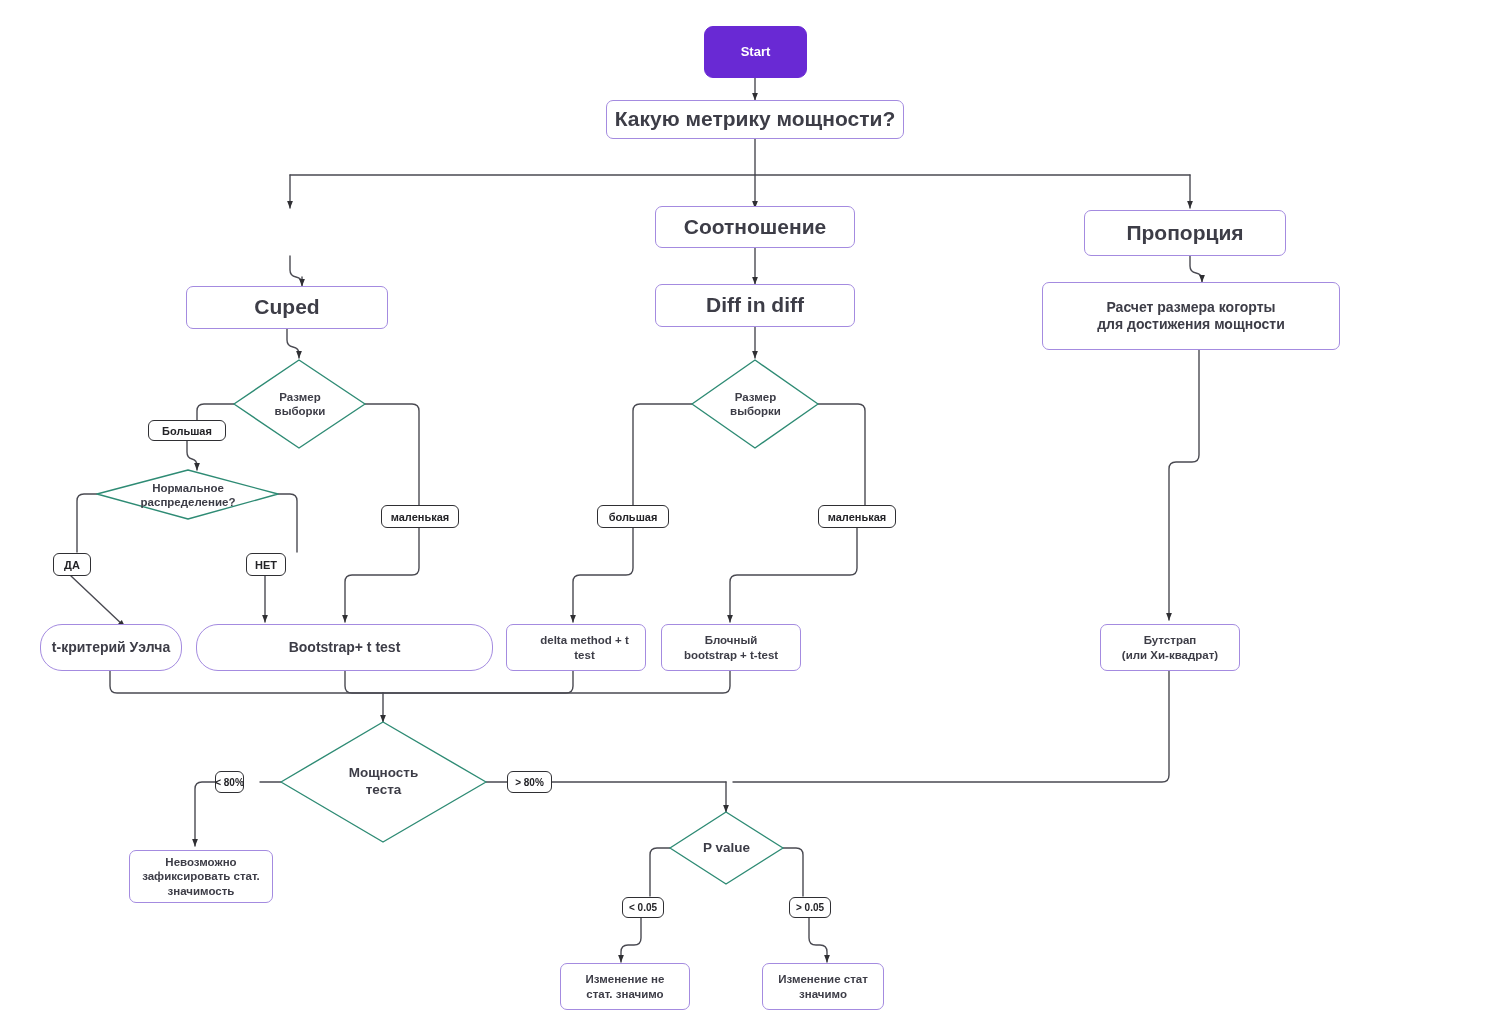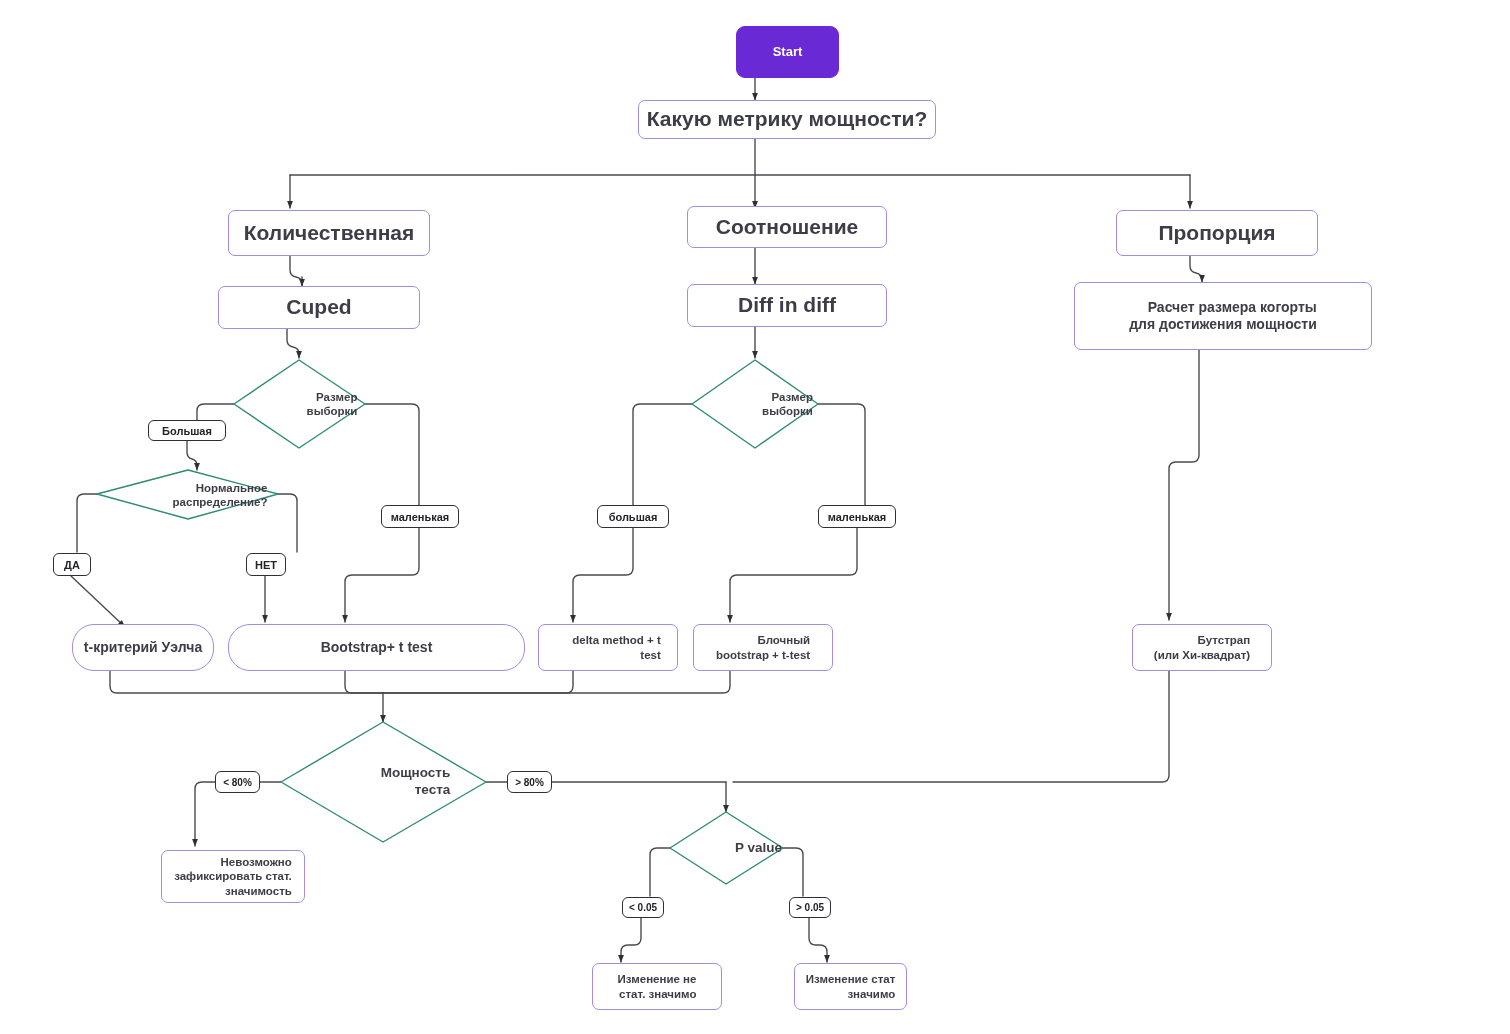--- a/index.html
+++ b/index.html
@@ -23,26 +23,25 @@
     width: 1510px;
     height: 1034px;
     pointer-events: none;
   }
   .node {
     position: absolute;
     box-sizing: border-box;
     display: flex;
     align-items: center;
     justify-content: center;
-    text-align: right;
+    text-align: center;
     border-radius: 7px;
     white-space: pre-line;
     line-height: 1.25;
     z-index: 3;
-    margin-left: 32px;
   }
   
   .n-start {
     background: #6929d4;
     border: 1px solid #6929d4;
     color: #ffffff;
     font-size: 13px;
     font-weight: 600;
   }
   
@@ -175,23 +174,20 @@
   </svg>
 
   <div class="node n-start" style="left:704px; top:26px; width:103px; height:52px; border-radius:9px;">
     <span>Start</span>
   </div>
 
   <div class="node n-box lg" style="left:606px; top:100px; width:298px; height:39px;">
     <span>Какую метрику мощности?</span>
   </div>
 
-  <div class="node n-box lg" style="left:196px; top:210px; width:202px; height:46px;">
-    <span>Количественная</span>
-  </div>
 
   <div class="node n-box lg" style="left:655px; top:206px; width:200px; height:42px;">
     <span>Соотношение</span>
   </div>
 
   <div class="node n-box lg" style="left:1084px; top:210px; width:202px; height:46px;">
     <span>Пропорция</span>
   </div>
 
   <div class="node n-box lg" style="left:186px; top:286px; width:202px; height:43px;">
@@ -258,21 +254,21 @@
 
   <div class="node n-diamond md" style="left:670px; top:812px; width:113px; height:72px;">
     <span class="dlabel">P value</span>
   </div>
 
   <div class="node n-box xs" style="left:560px; top:963px; width:130px; height:47px;">
     <span>Изменение  не
 стат. значимо</span>
   </div>
 
-  <div class="node n-box xs" style="left:762px; top:963px; width:113px; height:47px;">
+  <div class="node n-box xs" style="left:762px; top:963px; width:122px; height:47px;">
     <span>Изменение стат
 значимо</span>
   </div>
 
   <div class="edge-label" style="left:148px; top:420px; width:78px; height:21px;">
     <span>Большая</span>
   </div>
 
   <div class="edge-label" style="left:381px; top:505px; width:78px; height:23px;">
     <span>маленькая</span>
@@ -287,21 +283,21 @@
   </div>
 
   <div class="edge-label" style="left:597px; top:505px; width:72px; height:23px;">
     <span>большая</span>
   </div>
 
   <div class="edge-label" style="left:818px; top:505px; width:78px; height:23px;">
     <span>маленькая</span>
   </div>
 
-  <div class="edge-label tiny" style="left:215px; top:771px; width:45px; height:22px;">
+  <div class="edge-label tiny" style="left:215px; top:771px; width:29px; height:22px;">
     <span>&lt; 80%</span>
   </div>
 
   <div class="edge-label tiny" style="left:507px; top:771px; width:45px; height:22px;">
     <span>&gt; 80%</span>
   </div>
 
   <div class="edge-label tiny" style="left:622px; top:897px; width:42px; height:21px;">
     <span>&lt; 0.05</span>
   </div>

